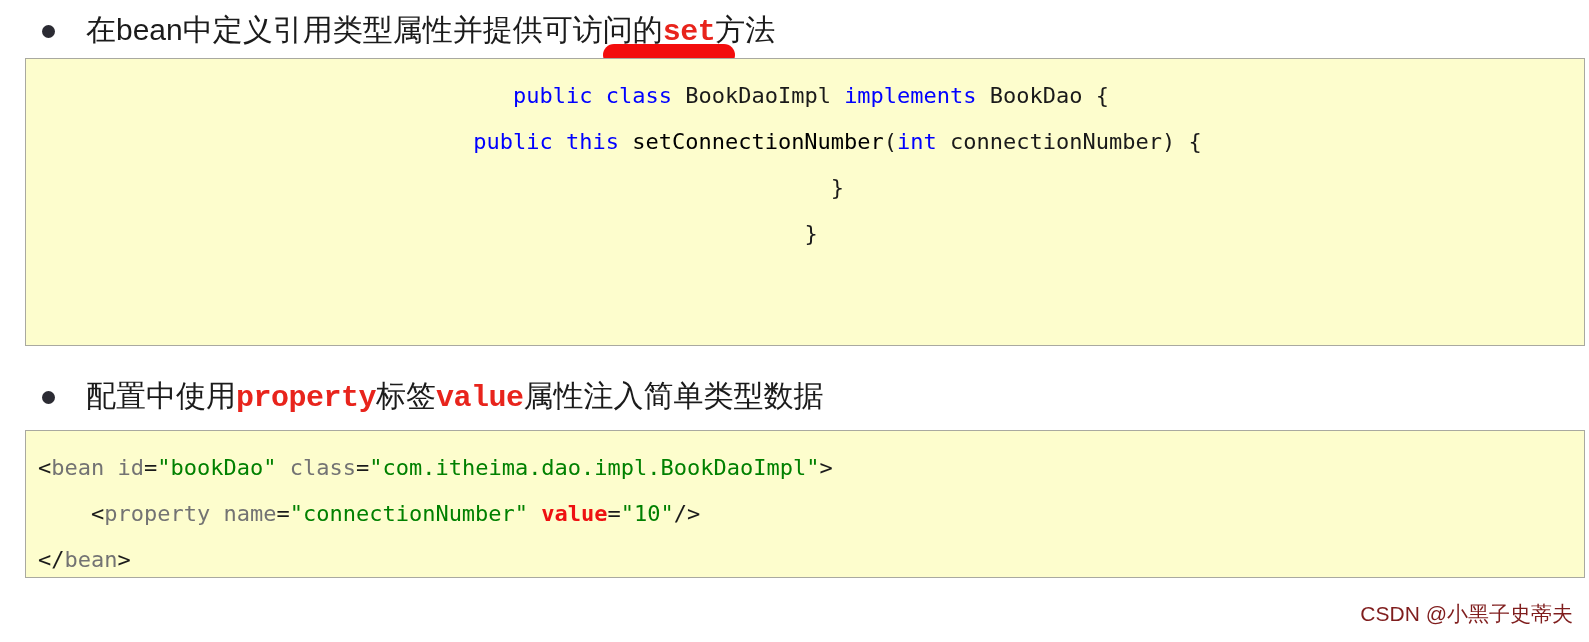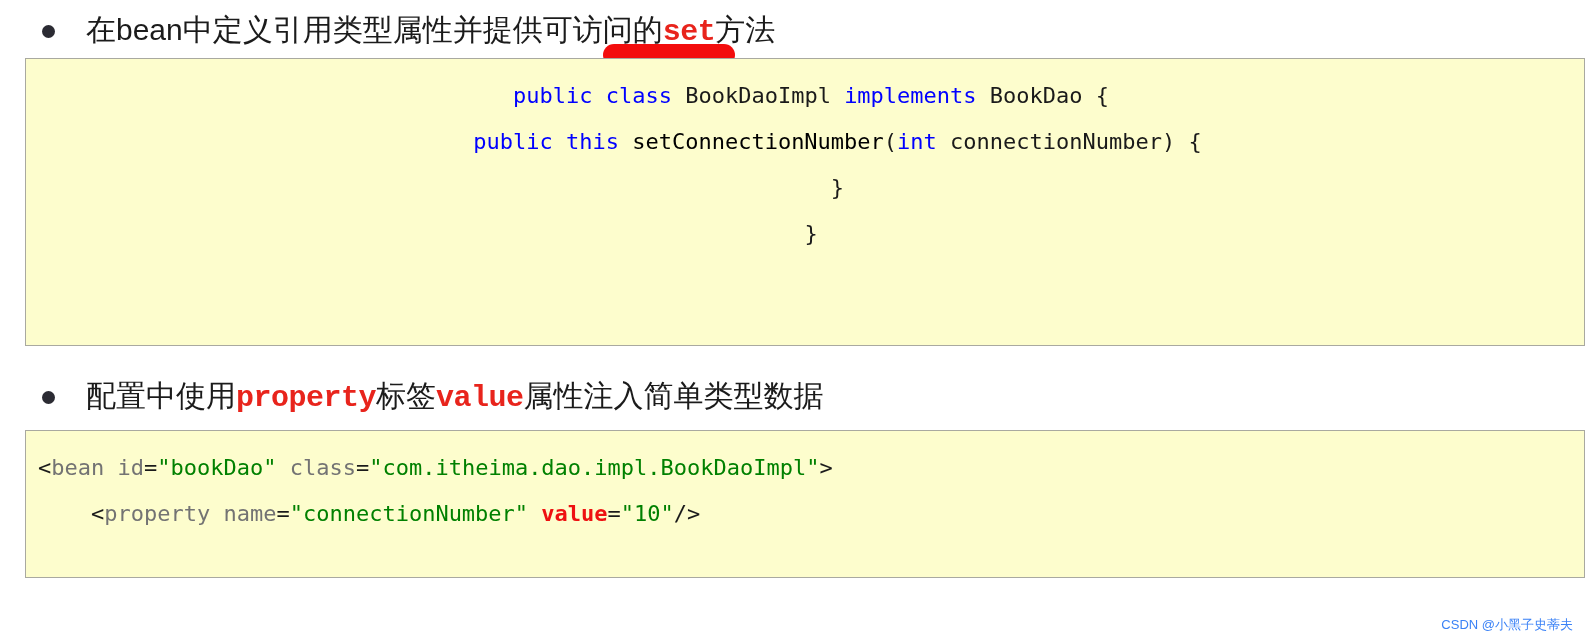--- a/index.html
+++ b/index.html
@@ -86,24 +86,24 @@
     height: 22px;
     background: #f20000;
     border-radius: 11px;
     opacity: 0.95;
   }
 
   
   #watermark {
     position: absolute;
     right: 16px;
-    bottom: 8px;
+    bottom: 14px;
     font-family: "Liberation Sans", sans-serif;
-    font-size: 13px;
-    color: #3b82f6;
+    font-size: 21px;
+    color: #7f1d1d;
     white-space: nowrap;
   }
 </style>
 </head>
 <body>
 
 <div class="bullet-row" id="bullet-1">
   <span class="bullet-dot"></span>
   <span class="bullet-text"><span>在bean中定义引用类型属性并提供可访问的</span><span class="hl-red">set</span><span>方法</span></span>
 </div>
@@ -125,15 +125,16 @@
 <div class="bullet-row" id="bullet-2">
   <span class="bullet-dot"></span>
   <span class="bullet-text"><span>配置中使用</span><span class="hl-red">property</span><span>标签</span><span class="hl-red">value</span><span>属性注入简单类型数据</span></span>
 </div>
 
 <div class="code-block" id="code-block-xml">
   <div class="code-line"><span class="tok-punct">&lt;</span><span class="tok-tag">bean</span><span class="tok-punct"> </span><span class="tok-tag">id</span><span class="tok-punct">=</span><span class="tok-str">"bookDao"</span><span class="tok-punct"> </span><span class="tok-tag">class</span><span class="tok-punct">=</span><span class="tok-str">"com.itheima.dao.impl.BookDaoImpl"</span><span class="tok-punct">&gt;</span></div>
 
   <div class="code-line"><span class="tok-punct">    &lt;</span><span class="tok-tag">property</span><span class="tok-punct"> </span><span class="tok-tag">name</span><span class="tok-punct">=</span><span class="tok-str">"connectionNumber"</span><span class="tok-punct"> </span><span class="tok-attr-hi">value</span><span class="tok-punct">=</span><span class="tok-str">"10"</span><span class="tok-punct">/&gt;</span></div>
 
+  <div class="code-line"><span class="tok-punct">&lt;/</span><span class="tok-tag">bean</span><span class="tok-punct">&gt;</span></div>
 </div>
 
 <div id="watermark">CSDN @小黑子史蒂夫</div>
 
 </body></html>

